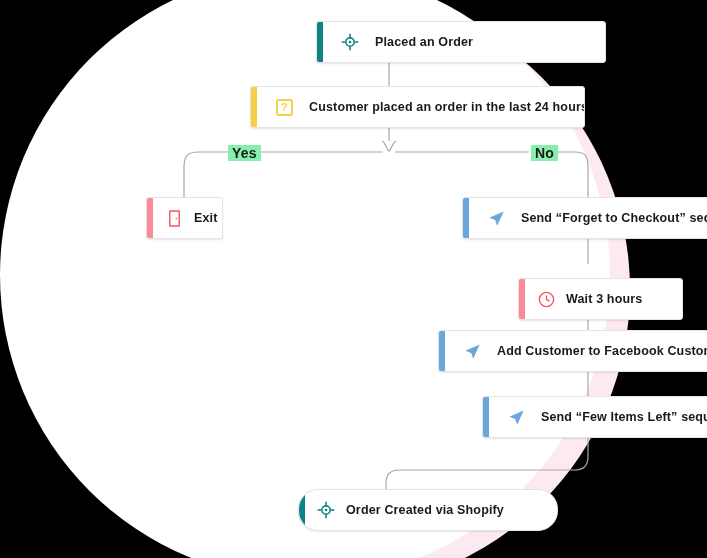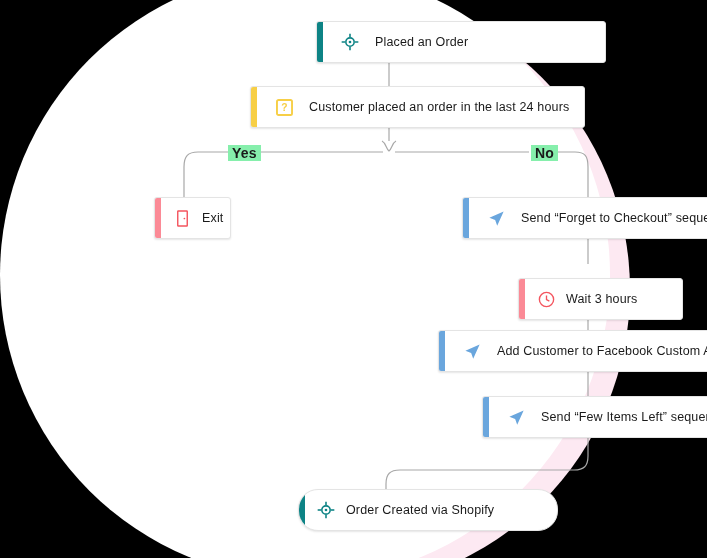--- a/index.html
+++ b/index.html
@@ -86,21 +86,21 @@
     margin-left: 16px;
     flex: 0 0 22px;
     display: flex;
     align-items: center;
     justify-content: center;
   }
   .node .label {
     margin-left: 14px;
     margin-right: 18px;
     font-size: 12.5px;
-    font-weight: normal;
+    font-weight: bold;
     color: #1a1a1a;
     letter-spacing: .15px;
   }
 
   .accent-teal   { background: #0d8385; }
   .accent-yellow { background: #f7cf46; }
   .accent-red    { background: #fb8a96; }
   .accent-blue   { background: #6aa6dd; }
   .accent-pink   { background: #fb8a96; }
 </style>
@@ -155,21 +155,21 @@
     <div class="accent accent-yellow"></div>
     <div class="icon">
       <svg width="19" height="19" viewBox="0 0 24 24">
         <rect x="2.5" y="2.5" width="19" height="19" rx="2" fill="none" stroke="#f7cf46" stroke-width="2.4"></rect>
         <text x="12" y="17" text-anchor="middle" font-family="Liberation Sans, sans-serif" font-size="13" font-weight="bold" fill="#f7cf46">?</text>
       </svg>
     </div>
     <div class="label">Customer placed an order in the last 24 hours</div>
   </div>
 
-  <div class="node" style="left:154px; top:197px; width:77px;">
+  <div class="node" style="left:146px; top:197px; width:77px;">
     <div class="accent accent-red"></div>
     <div class="icon" style="margin-left:10px;">
       <svg width="17" height="19" viewBox="0 0 20 24" fill="none" stroke="#f4545e" stroke-width="1.8">
         <rect x="4" y="2.5" width="12" height="19" rx="0.6"></rect>
         <circle cx="12.4" cy="12" r="1.1" fill="#f4545e" stroke="none"></circle>
       </svg>
     </div>
     <div class="label" style="margin-left:9px;">Exit</div>
   </div>
 

